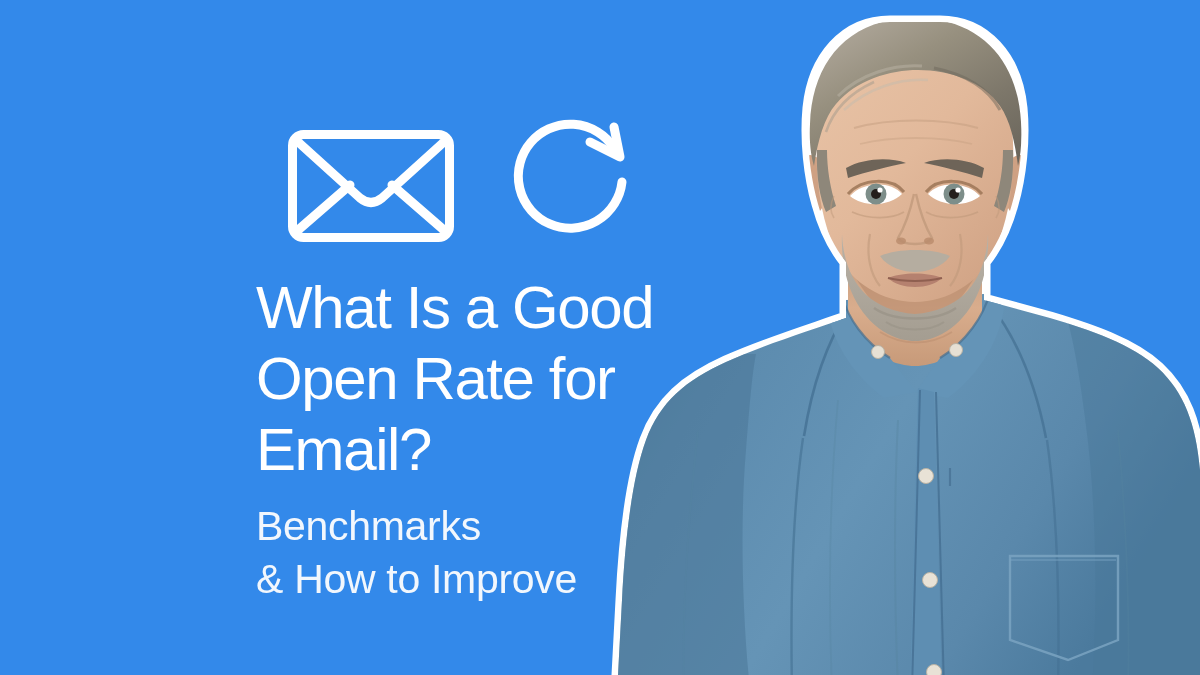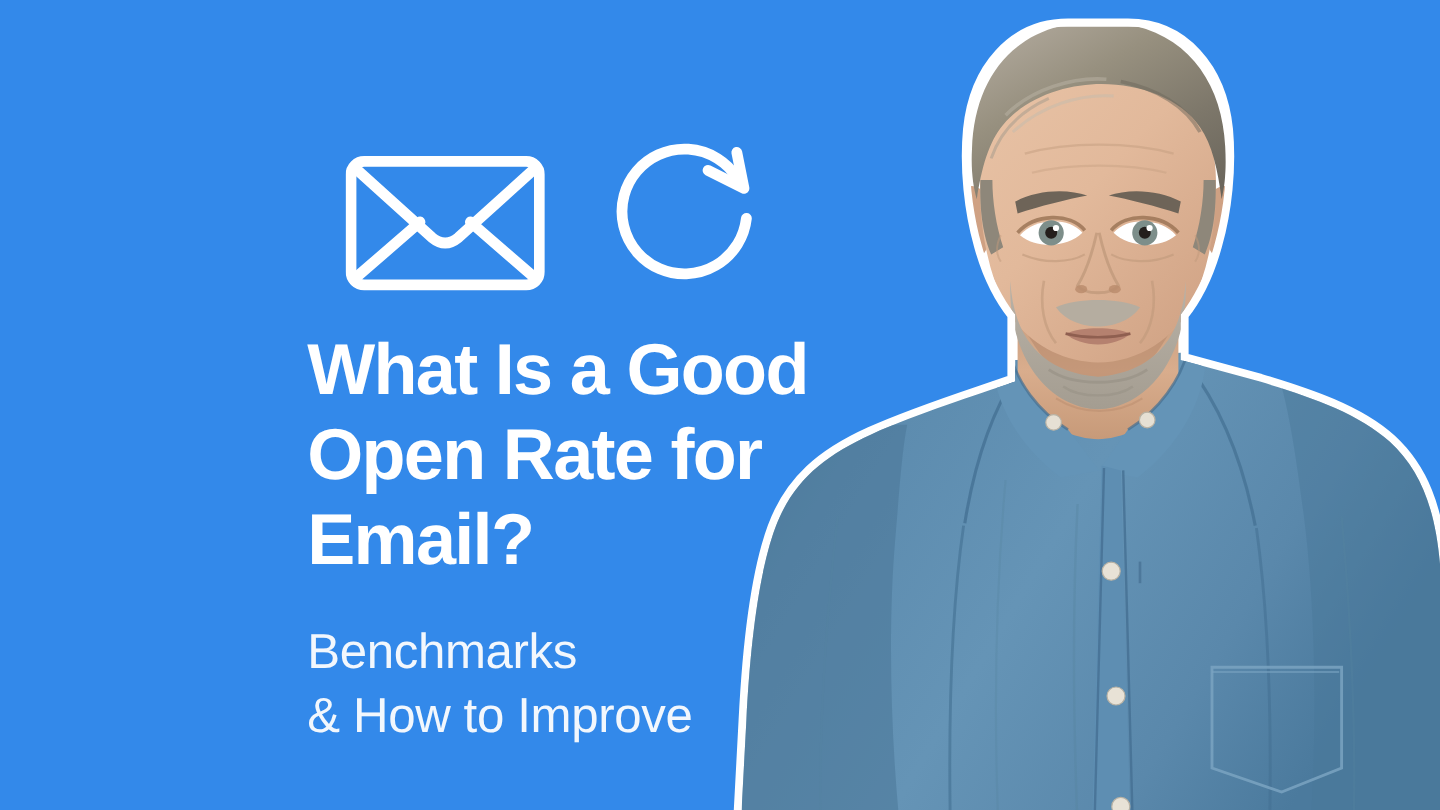--- a/index.html
+++ b/index.html
@@ -34,32 +34,32 @@
 
   
   .text-block {
     position:absolute;
     left:256px; top:272px;
     width:470px;
   }
   .headline {
     color:#ffffff;
     font-size:60px;
-    font-weight:700;
+    font-weight:400;
     line-height:71px;
     letter-spacing:-1.4px;
     white-space:pre-line;
   }
   .subhead {
     color:#f2f7fd;
     font-size:41px;
     font-weight:300;
     line-height:53px;
     letter-spacing:-0.3px;
-    margin-top:32px;
+    margin-top:15px;
     white-space:pre-line;
   }
 
   
   .portrait {
     position:absolute;
     left:598px; top:0px;
     width:602px; height:675px;
   }
   .portrait svg { display:block; width:100%; height:100%; }

